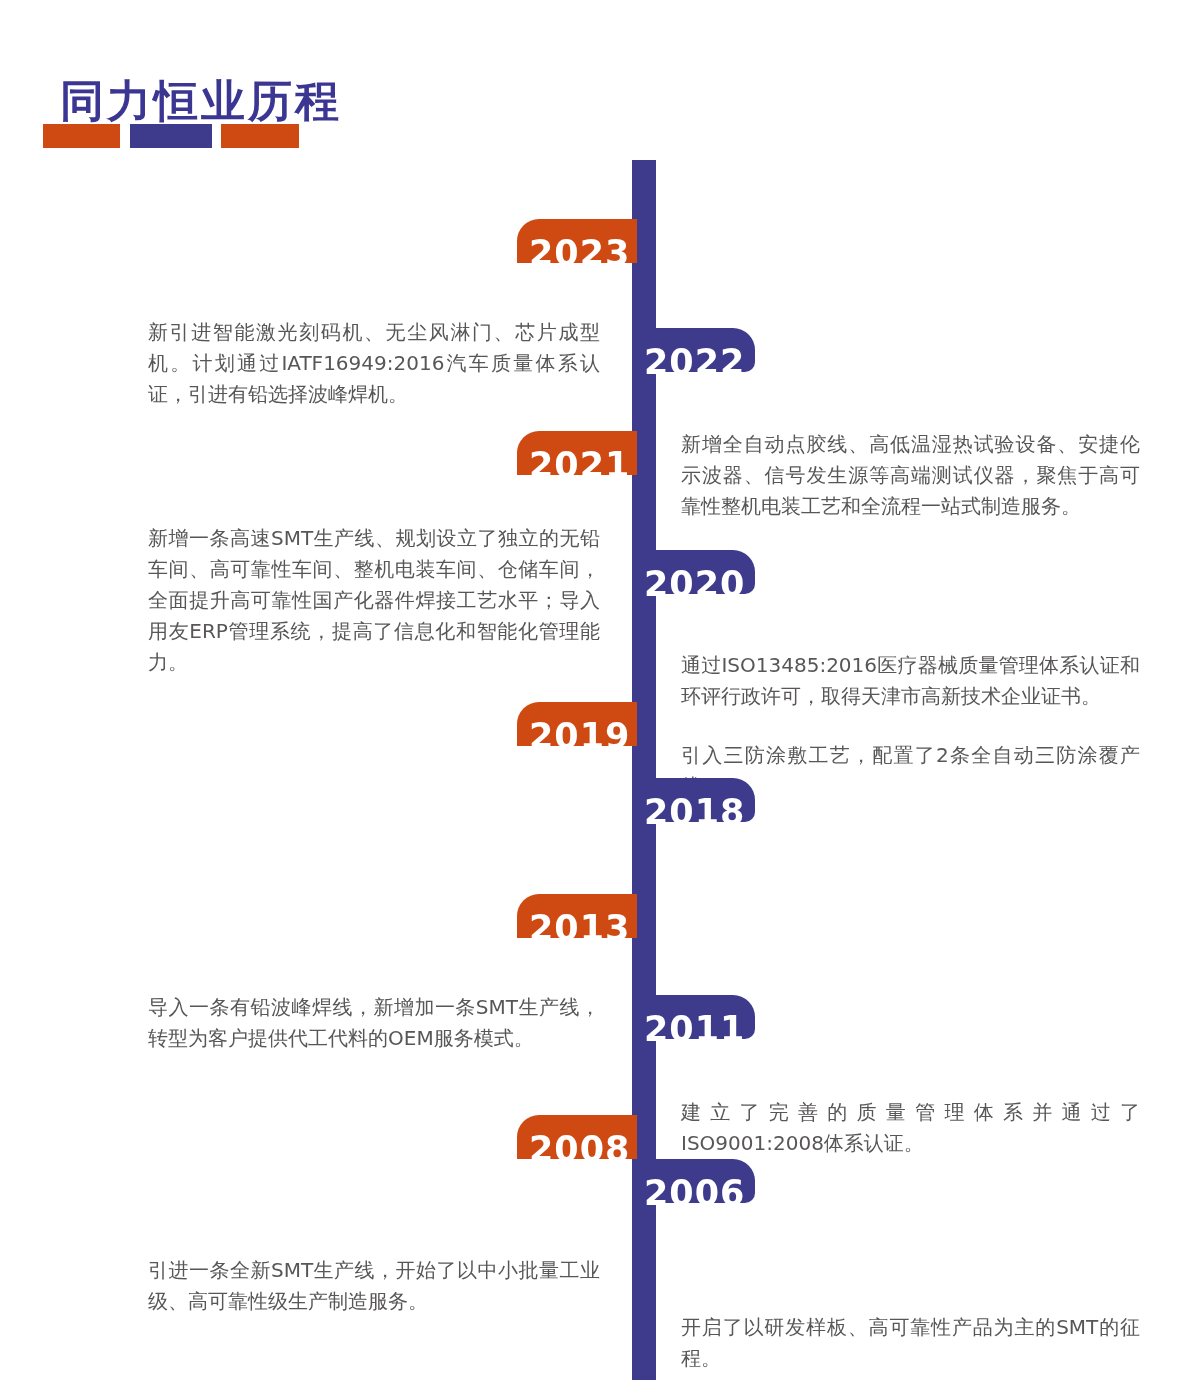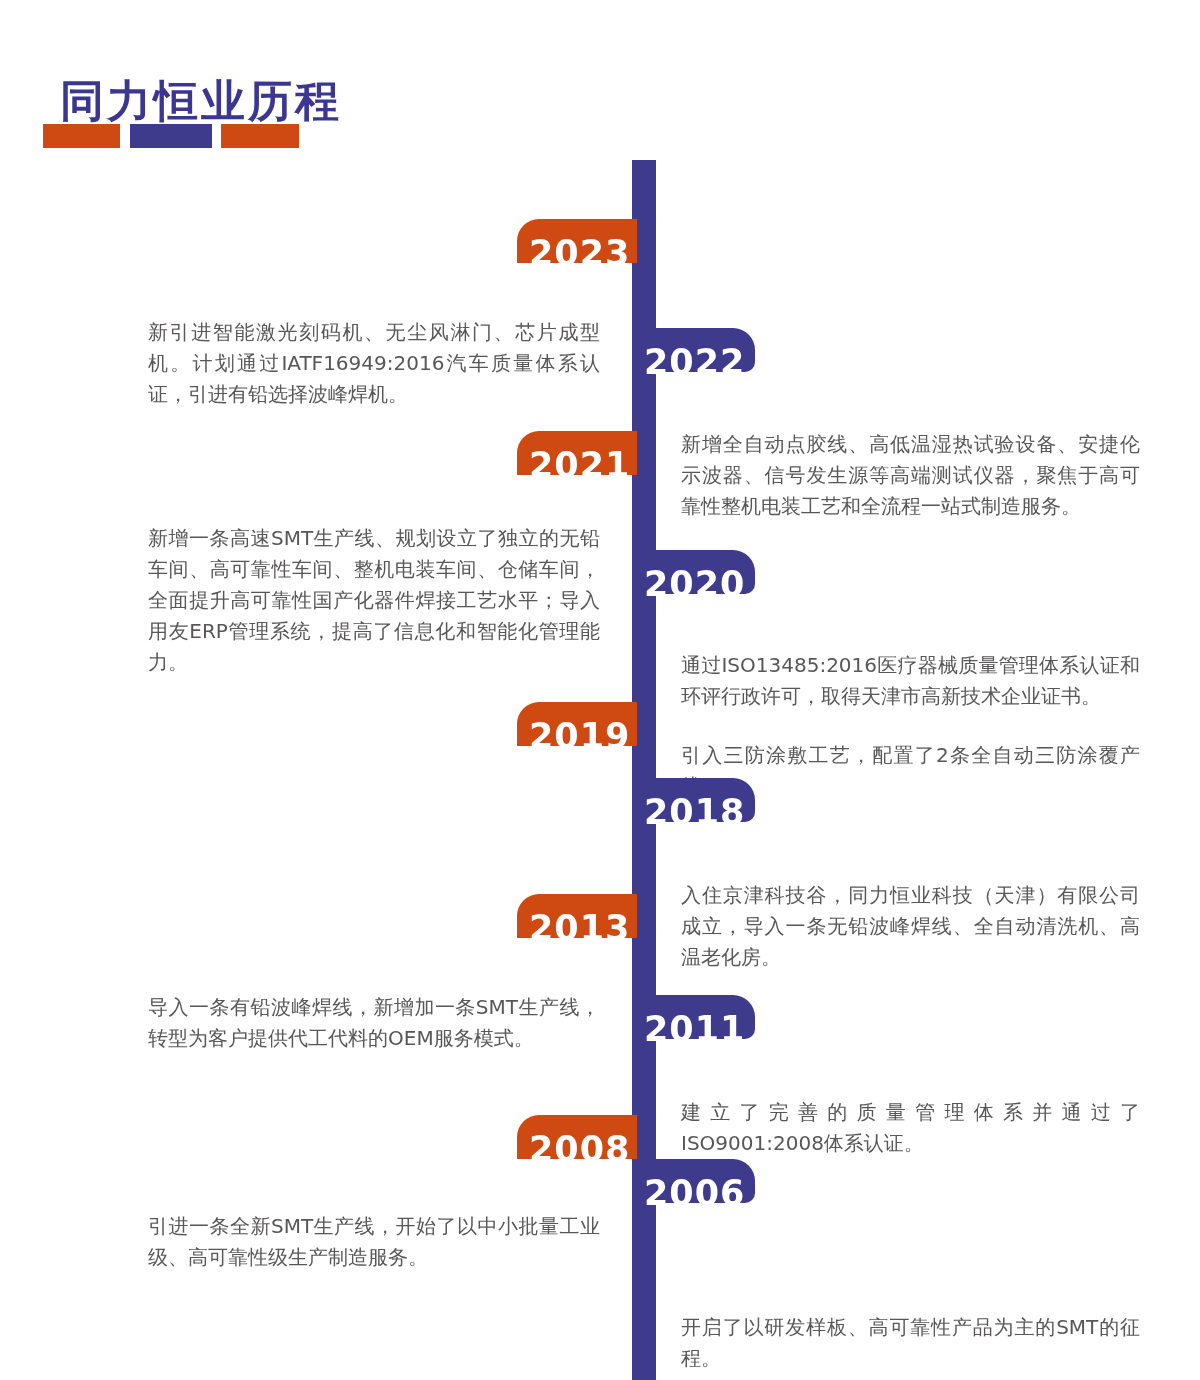--- a/index.html
+++ b/index.html
@@ -73,36 +73,33 @@
 
   <div class="badge right" style="top:510px">2020</div>
   <div class="desc right" style="top:582px">
     <div>通过ISO13485:2016医疗器械质量管理体系认证和环评行政许可，取得天津市高新技术企业证书。</div>
     <div>引入三防涂敷工艺，配置了2条全自动三防涂覆产线。</div>
   </div>
 
   <div class="badge left" style="top:662px">2019</div>
 
   <div class="badge right" style="top:738px">2018</div>
-  <div class="desc right" style="top:812px">
-    <div>入住京津科技谷，同力恒业科技（天津）有限公司成立，导入一条无铅波峰焊线、全自动清洗机、高温老化房。</div>
-  </div>
 
   <div class="badge left" style="top:854px">2013</div>
   <div class="desc left" style="top:924px">
     <div>导入一条有铅波峰焊线，新增加一条SMT生产线，转型为客户提供代工代料的OEM服务模式。</div>
   </div>
 
   <div class="badge right" style="top:955px">2011</div>
   <div class="desc right" style="top:1029px">
     <div>建立了完善的质量管理体系并通过了ISO9001:2008体系认证。</div>
   </div>
 
   <div class="badge left" style="top:1075px">2008</div>
-  <div class="desc left" style="top:1143px">
+  <div class="desc left" style="top:1187px">
     <div>引进一条全新SMT生产线，开始了以中小批量工业级、高可靠性级生产制造服务。</div>
   </div>
 
   <div class="badge right" style="top:1119px">2006</div>
   <div class="desc right" style="top:1244px">
     <div>开启了以研发样板、高可靠性产品为主的SMT的征程。</div>
     <div>同力恒业科技（北京）有限公司成立。</div>
   </div>
 
 </div>

